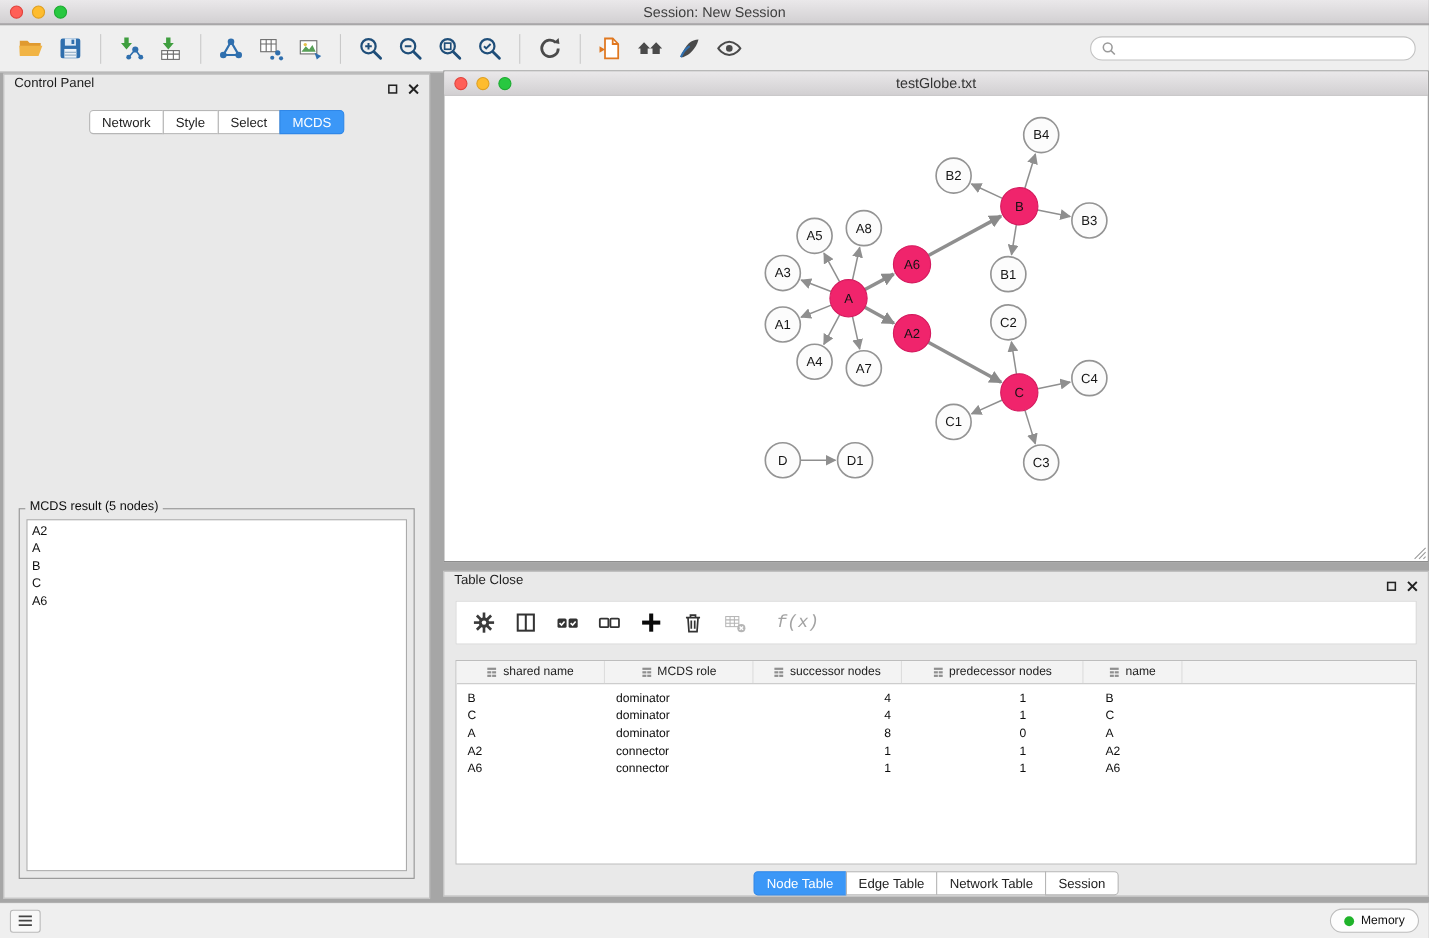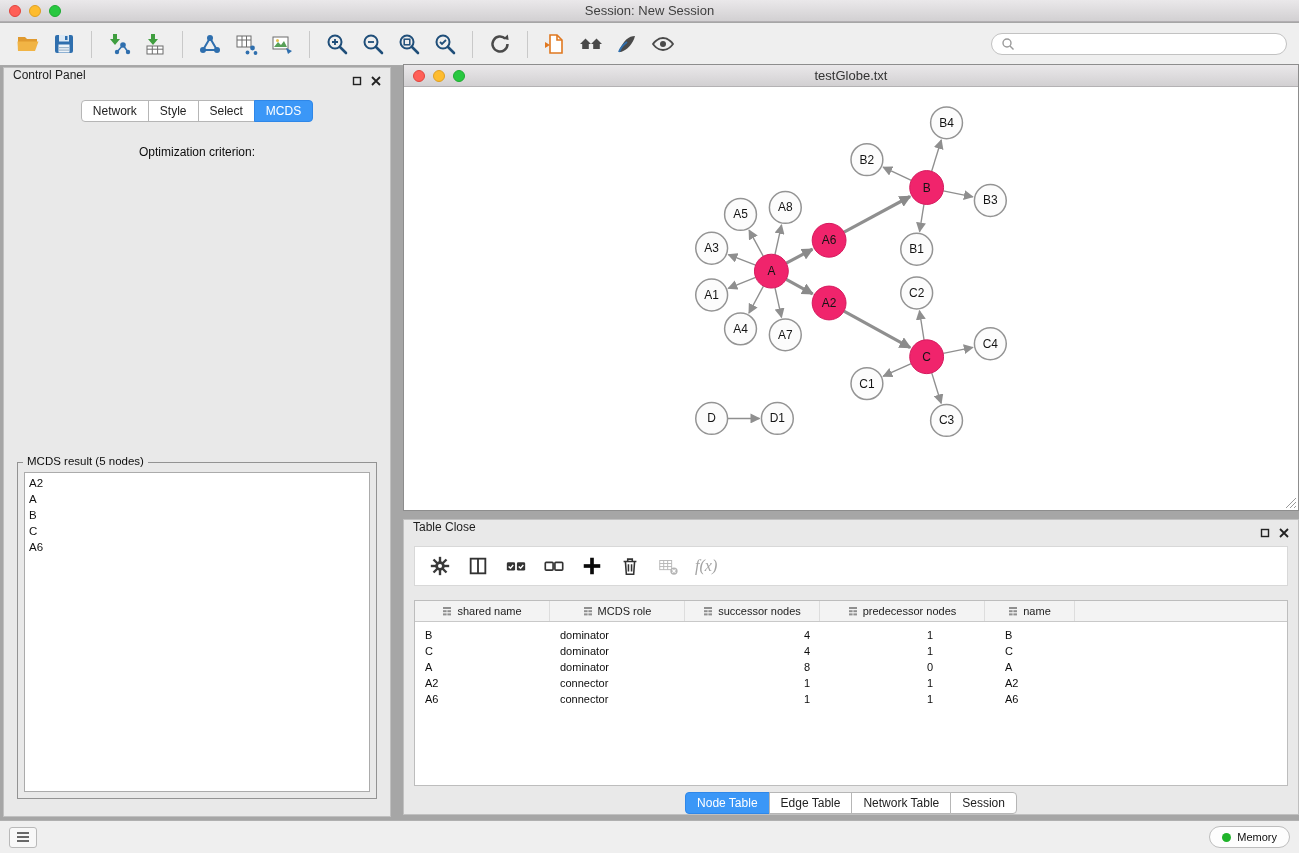--- a/index.html
+++ b/index.html
@@ -60,21 +60,21 @@
   .nw-canvas{position:absolute;left:0;top:23px;right:0;bottom:0}
   .nw-canvas svg{display:block}
   .grip{position:absolute;right:1px;bottom:1px}
 
   
   .table-panel{position:absolute;left:403px;top:519px;width:896px;height:296px;background:#e9e9e9;border:1px solid #c0c0c0}
   .tp-toolbar{margin:1px 10px 0;height:40px;background:#fff;display:flex;align-items:center;gap:8px;
     padding:0 10px;border:1px solid #d8d8d8}
   .tp-btn{width:30px;height:28px;display:flex;align-items:center;justify-content:center}
   .tp-btn svg{width:22px;height:22px}
-  .fx{font-family:Liberation Serif, serif;font-style:italic;font-size:16px;color:#a3a3a3;margin-left:4px}
+  .fx{font-family:Liberation Mono, monospace;font-style:italic;font-size:16px;color:#a3a3a3;margin-left:15px}
   .tbl{position:absolute;left:10px;right:10px;top:80px;height:186px;background:#fff;border:1px solid #bdbdbd;overflow:hidden}
   .thead{display:flex;height:21px;background:#f3f3f3;border-bottom:1px solid #c9c9c9}
   .th{display:flex;align-items:center;justify-content:center;gap:5px;font-size:11px;color:#222;border-right:1px solid #ddd}
   .tbody{padding-top:5px}
   .tr{display:flex;height:16px}
   .td{font-size:11px;color:#0d0d0d;line-height:16px;white-space:nowrap}
   .col0{width:135px}.col1{width:135px}.col2{width:135px}.col3{width:165px}.col4{width:90px}
   .td.col0{padding-left:10px}
   .td.col1{padding-left:10px}
   .td.col2{text-align:right;padding-right:10px}
@@ -253,21 +253,20 @@
           <path d="M1 1l8 8M9 1L1 9" stroke="#222" stroke-width="1.8"></path>
         </svg>
     </span>
   </div>
   <div class="seg cp-tabs">
       <span class="seg-tab">Network</span>
       <span class="seg-tab">Style</span>
       <span class="seg-tab">Select</span>
       <span class="seg-tab active">MCDS</span>
     </div>
-  <div class="opt-label">Optimization criterion:</div>
   <div class="result-box">
     <span class="result-legend">MCDS result (5 nodes)</span>
     <div class="result-list">
         <div>A2</div>
         <div>A</div>
         <div>B</div>
         <div>C</div>
         <div>A6</div>
       </div>
   </div>

